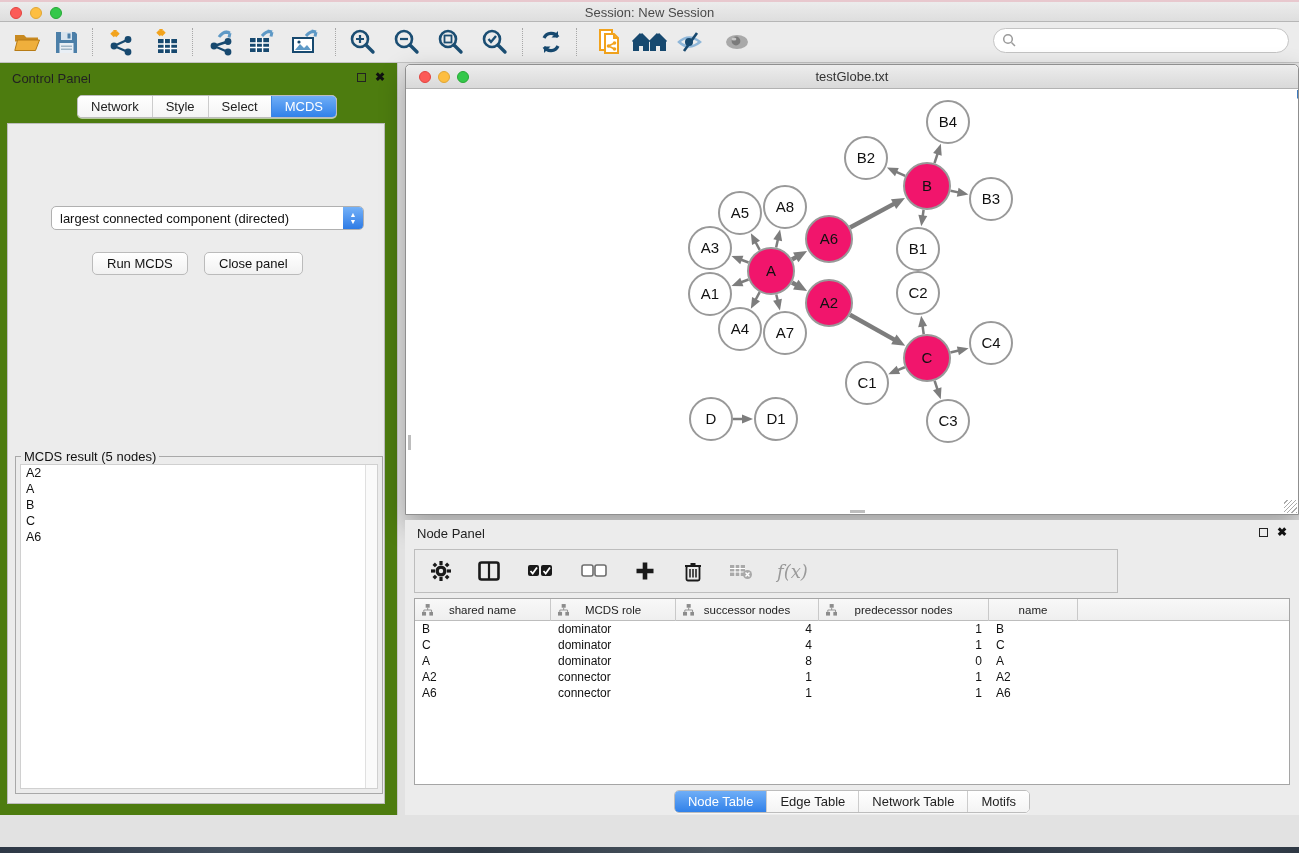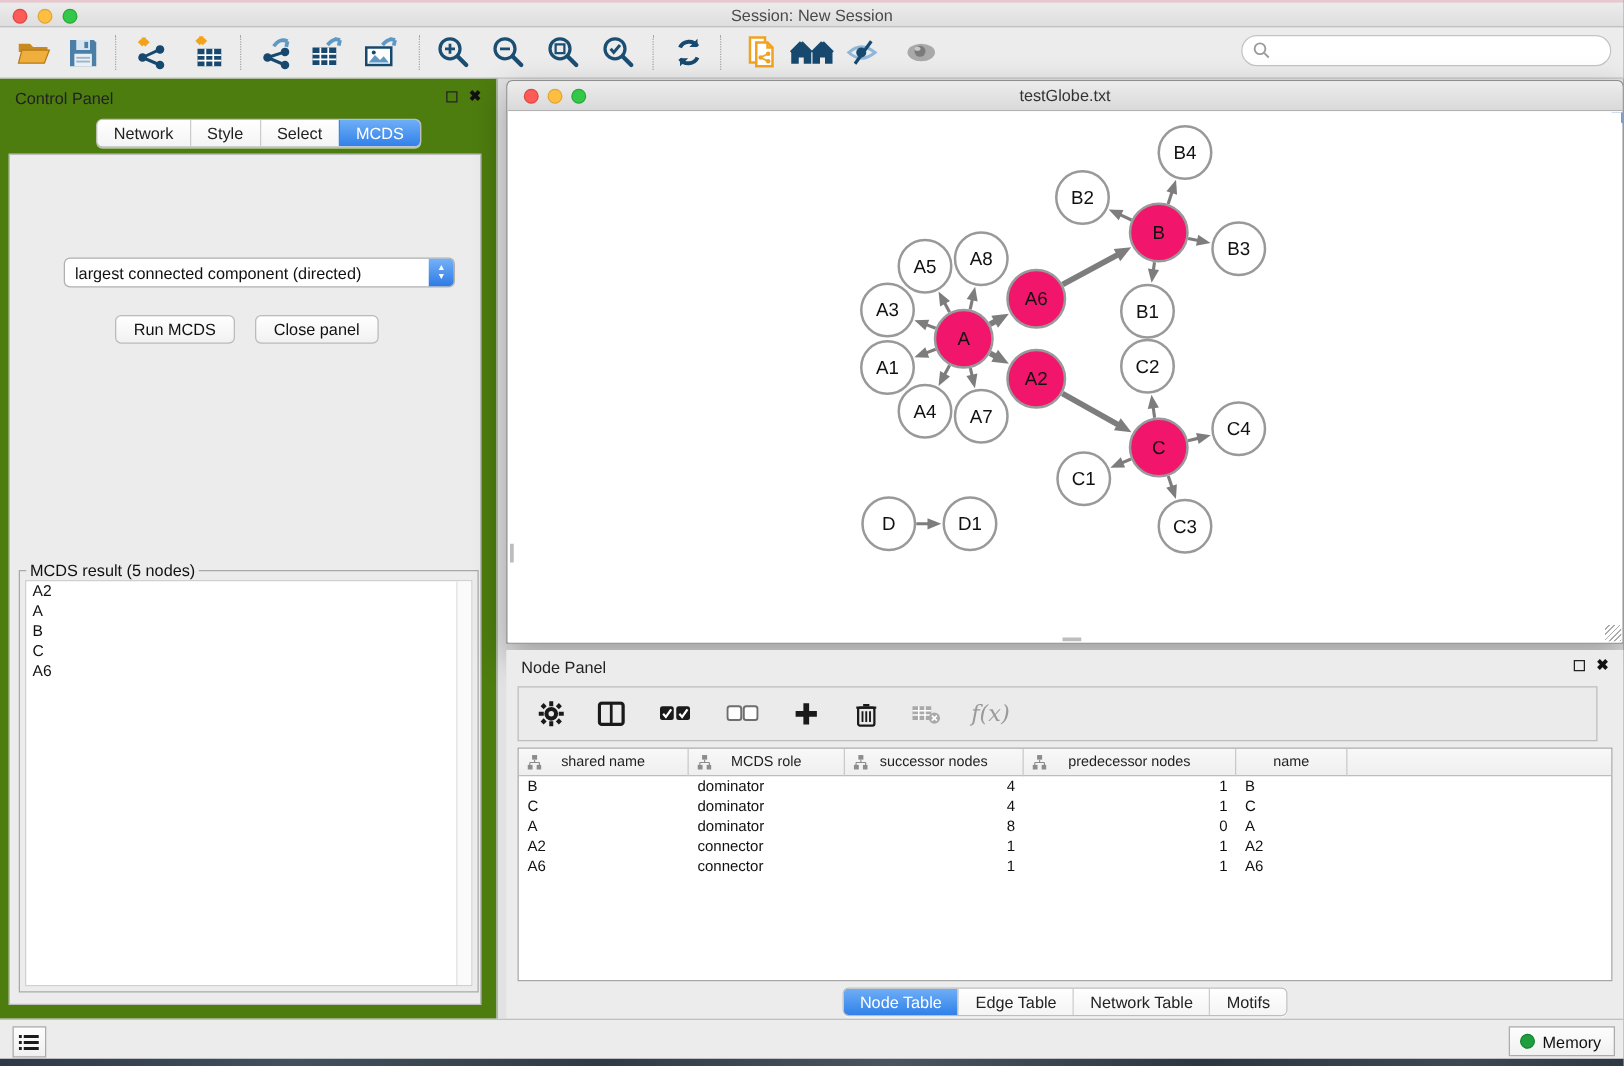--- a/index.html
+++ b/index.html
@@ -107,21 +107,21 @@
   .corner-flag { position:absolute; right:0px; top:25px; width:0; height:0; border-left:9px solid transparent; border-top:9px solid #3E7BC0; }
   .resize-grip {
     position:absolute; right:1px; bottom:1px; width:13px; height:13px;
     background:repeating-linear-gradient(135deg, transparent 0 2px, #ABABAB 2px 3px);
   }
   .tick-v { position:absolute; left:1px; top:345px; width:3px; height:15px; background:#BDBDBD; }
   .tick-h { position:absolute; left:443px; bottom:1px; width:15px; height:3px; background:#BDBDBD; }
   
   .table-panel { position:absolute; left:405px; top:520px; width:894px; height:295px; background:#ECECEC; }
   .tp-toolbar {
-    position:absolute; left:9px; top:29px; width:864px; height:44px;
+    position:absolute; left:9px; top:29px; width:704px; height:44px;
     background:#EBEBEB; border:1px solid #BDBDBD;
     display:flex; align-items:center; gap:10px;
   }
   .tp-icon { display:flex; align-items:center; justify-content:center; width:24px; height:28px; margin-left:14px; }
   .fx { font-family:"DejaVu Serif", serif; font-style:italic; font-size:18px; color:#9A9A9A; margin-left:14px; }
   .data-table {
     position:absolute; left:9px; top:78px; width:876px; height:187px;
     background:#fff; border:1px solid #A5A5A5; overflow:hidden;
   }
   .thead { display:flex; height:22px; background:linear-gradient(#F8F8F8,#EFEFEF); border-bottom:1px solid #BDBDBD; }
@@ -604,33 +604,15 @@
     <div class="tp-tabs">
       <div class="seg-control" id="tp-tabs">
           <div class="seg active">Node Table</div>
           <div class="seg">Edge Table</div>
           <div class="seg">Network Table</div>
           <div class="seg">Motifs</div>
         </div>
     </div>
   </div>
 
-  <div class="status-bar">
-    <div class="list-btn">
-      <svg width="17" height="14" viewBox="0 0 17 14">
-        <g stroke="#1A1A1A" stroke-width="2.4">
-            <path d="M4 2.2 h12 M4 7 h12 M4 11.8 h12"></path>
-          </g>
-        <g fill="#1A1A1A">
-            <rect x="0" y="1" width="2.4" height="2.4"></rect>
-            <rect x="0" y="5.8" width="2.4" height="2.4"></rect>
-            <rect x="0" y="10.6" width="2.4" height="2.4"></rect>
-          </g>
-      </svg>
-    </div>
-    <div class="memory-btn">
-      <div class="mem-dot"></div>
-      <span>Memory</span>
-    </div>
-  </div>
   <div class="desktop-strip"></div>
 
 </div>
 
 </body></html>

